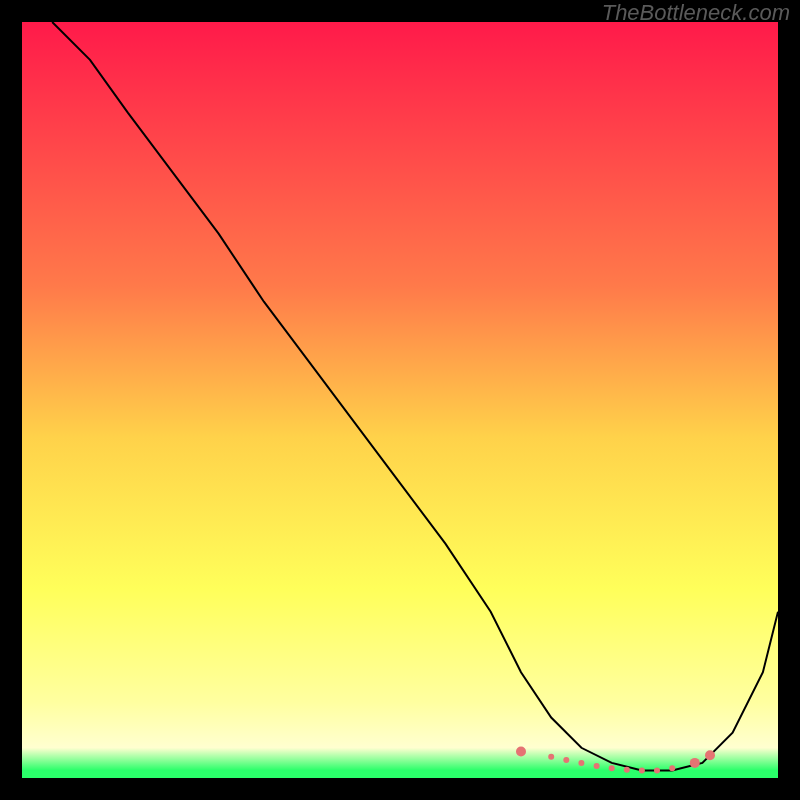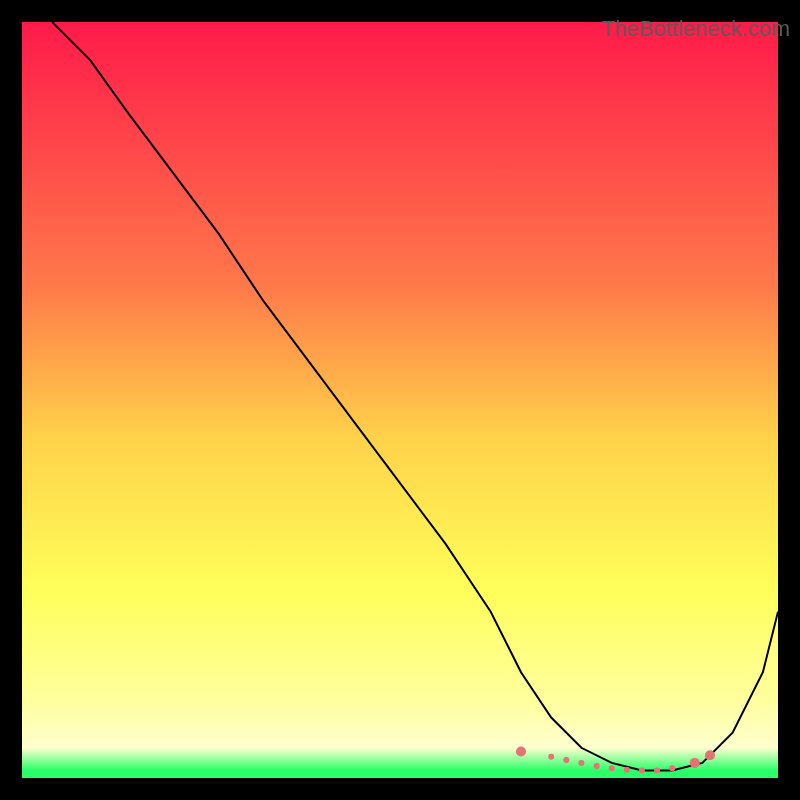--- a/index.html
+++ b/index.html
@@ -6,26 +6,27 @@
   body {
     width: 800px;
     height: 800px;
     background: #000;
     font-family: Arial, sans-serif;
     position: relative;
     overflow: hidden;
   }
   .watermark {
     position: absolute;
-    top: 16px;
+    top: 0;
     right: 10px;
     color: #5a5a5a;
     font-size: 22px;
     font-weight: normal;
     z-index: 10;
+    font-style: italic;
   }
   .plot-area {
     position: absolute;
     left: 22px;
     top: 22px;
     width: 756px;
     height: 756px;
   }
   .gradient-bg {
     position: absolute;

